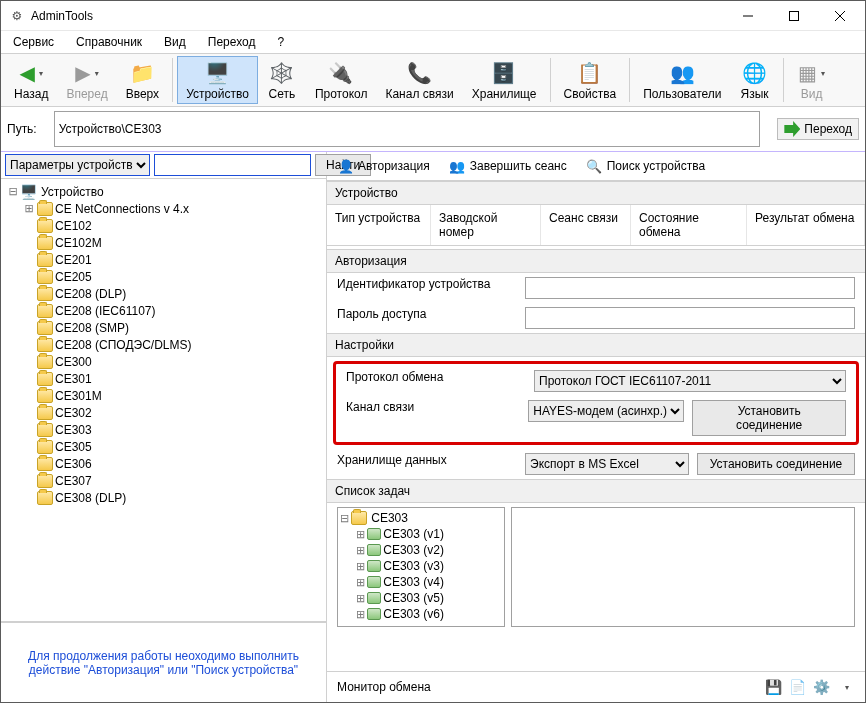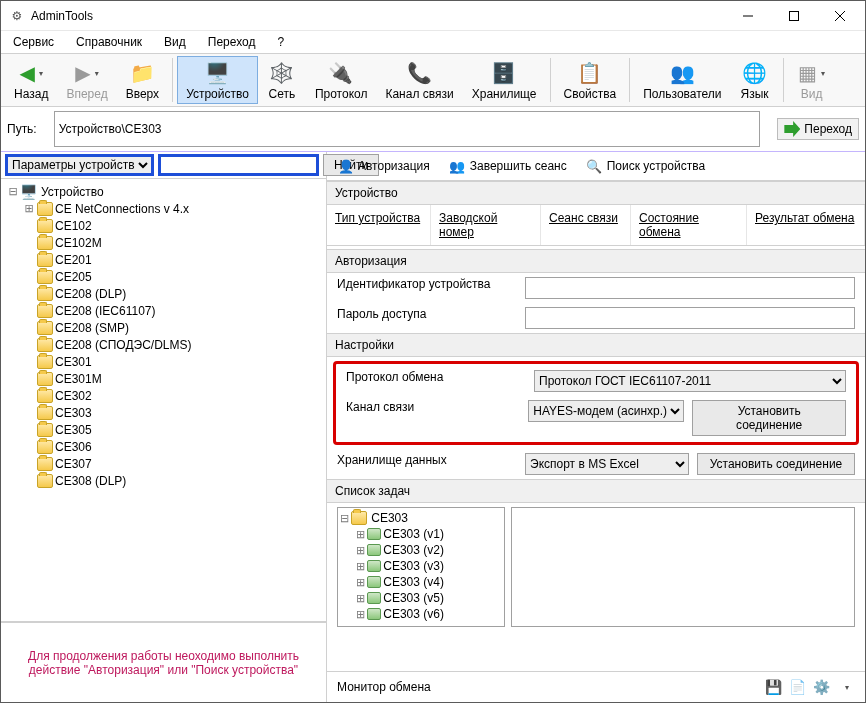--- a/index.html
+++ b/index.html
@@ -20,38 +20,38 @@
 .toolbtn .drop { font-size:8px; margin-left:2px; color:#555;}
 .toolsep { width:1px; background:#d0d0d0; align-self:stretch; margin: 2px 4px;}
 .pathbar { display:flex; align-items:center; padding:4px 6px; gap:17px; border-bottom:1px solid #c4b5fd;}
 .pathbar input { flex:1; height:36px; border:1px solid #a0a0a0; padding:0 4px;}
 .gobtn { display:flex; align-items:center; gap:4px; padding:2px 6px; border:1px solid #bcbcbc; background:#f2f2f2;}
 .arrow-go { width:16px; height:16px; background: #2e9e2e; clip-path: polygon(0 25%, 55% 25%, 55% 0, 100% 50%, 55% 100%, 55% 75%, 0 75%); }
 .content { flex:1; display:flex; min-height:0;}
 .leftpane { width: 326px; display:flex; flex-direction:column; border-right:1px solid #d0d0d0;}
 .rightpane { flex:1; display:flex; flex-direction:column; min-width:0;}
 .filterbar{ display:flex; align-items:center; padding:2px 4px; gap:4px; border-bottom:1px solid #d0d0d0;}
-.filterbar select, .filterbar input { height:22px; border:3px solid #1d4ed8;}
+.filterbar select, .filterbar input { height:22px; border:1px solid #1d4ed8;}
 .filterbar select{width:168px;}
 .filterbar input{flex:1;}
 .btn { height:22px; border:1px solid #a0a0a0; background:#e9e9e9; padding:0 10px;}
 .tree { flex:1; overflow:auto; padding:4px 4px; border-bottom:1px solid #d0d0d0;}
 .tree-item{ display:flex; align-items:center; height:17px; white-space:nowrap;}
 .tree-item .tw{width:16px; text-align:center; color:#7a7a7a; font-size:11px;}
 .tw.none{color:transparent;}
 .folder-ico{width:16px;height:14px;margin-right:2px;background:linear-gradient(#ffe9a8,#f5c94b);border:1px solid #c9a326;border-radius:2px;position:relative;}
 .folder-ico::before{content:"";position:absolute;top:-3px;left:1px;width:6px;height:3px;background:#f5c94b;border:1px solid #c9a326;border-bottom:none;border-radius:2px 2px 0 0;}
 .root-ico{width:16px;height:16px;margin-right:4px;display:inline-flex;align-items:center;justify-content:center;font-size:14px;}
-.hintpane{height:80px;border-top:1px solid #d0d0d0; display:flex; align-items:center; justify-content:center; text-align:center; padding:0 10px; color:#be185d;}
+.hintpane{height:80px;border-top:1px solid #d0d0d0; display:flex; align-items:center; justify-content:center; text-align:center; padding:0 10px; color:#1d4ed8;}
 .actionbar{ display:flex; align-items:center; padding:2px 4px; gap:6px; border-bottom:1px solid #d0d0d0;}
 .actbtn{ display:flex; align-items:center; gap:4px; padding:3px 6px; border:1px solid transparent;}
 .actbtn .aico{width:16px;height:16px;display:inline-flex;align-items:center;justify-content:center;font-size:13px;}
 .group-title{ background:#f0f0f0; border:1px solid #d0d0d0; border-left:none;border-right:none; padding:4px 8px; font-size:12px;}
 .grid-head{ display:flex; border-bottom:1px solid #d0d0d0; background:#fff;}
-.grid-head .gh{ padding:6px 8px; border-right:1px solid #e6e6e6;text-decoration:underline;}
+.grid-head .gh{ padding:6px 8px; border-right:1px solid #e6e6e6;}
 .formrow{ display:flex; align-items:flex-start; padding:4px 10px; gap:8px;}
 .formrow label{ width:180px;}
 .formrow input.txt{ flex:1; height:22px; border:1px solid #a0a0a0; padding:0 4px;}
 .formrow select.sel{ flex:1; height:22px; border:1px solid #a0a0a0; background:#eee;}
 .formrow .connbtn{ border:1px solid #a0a0a0; background:#e9e9e9; padding:3px 10px; width:158px;}
 .highlight-box{ border:3px solid #d80000; border-radius:4px; margin:4px 6px; padding:2px 0;}
 .tasks{ display:flex; gap:6px; padding:4px 10px; align-items:stretch;}
 .taskscroll{ width:168px; height:120px; border:1px solid #a0a0a0; overflow-y:scroll; padding:2px;}
 .taskarea{ flex:1; border:1px solid #a0a0a0;}
 .taskscroll .trow{display:flex;align-items:center;height:16px;gap:2px;}
@@ -232,20 +232,26 @@
               <div class="tree-item">
                 <span class="tw none">·</span>
                 <span class="tw"></span>
                 <span class="folder-ico"></span>
                 <span>CE208 (СПОДЭС/DLMS)</span>
               </div>
               <div class="tree-item">
                 <span class="tw none">·</span>
                 <span class="tw"></span>
                 <span class="folder-ico"></span>
+                <span>CE300</span>
+              </div>
+              <div class="tree-item">
+                <span class="tw none">·</span>
+                <span class="tw"></span>
+                <span class="folder-ico"></span>
                 <span>CE301</span>
               </div>
               <div class="tree-item">
                 <span class="tw none">·</span>
                 <span class="tw"></span>
                 <span class="folder-ico"></span>
                 <span>CE301M</span>
               </div>
               <div class="tree-item">
                 <span class="tw none">·</span>

